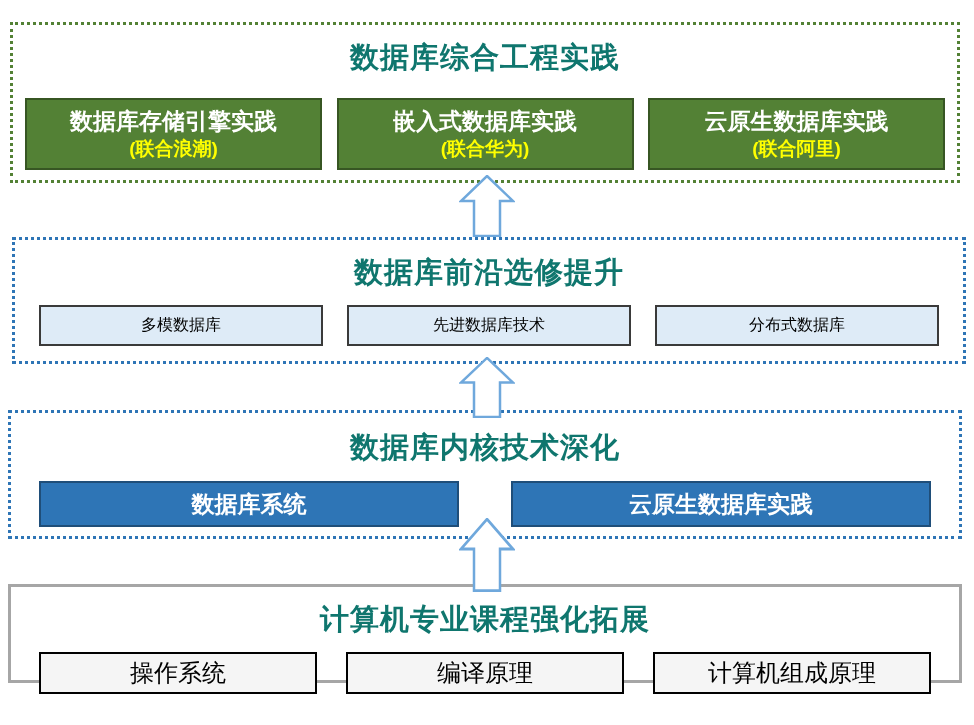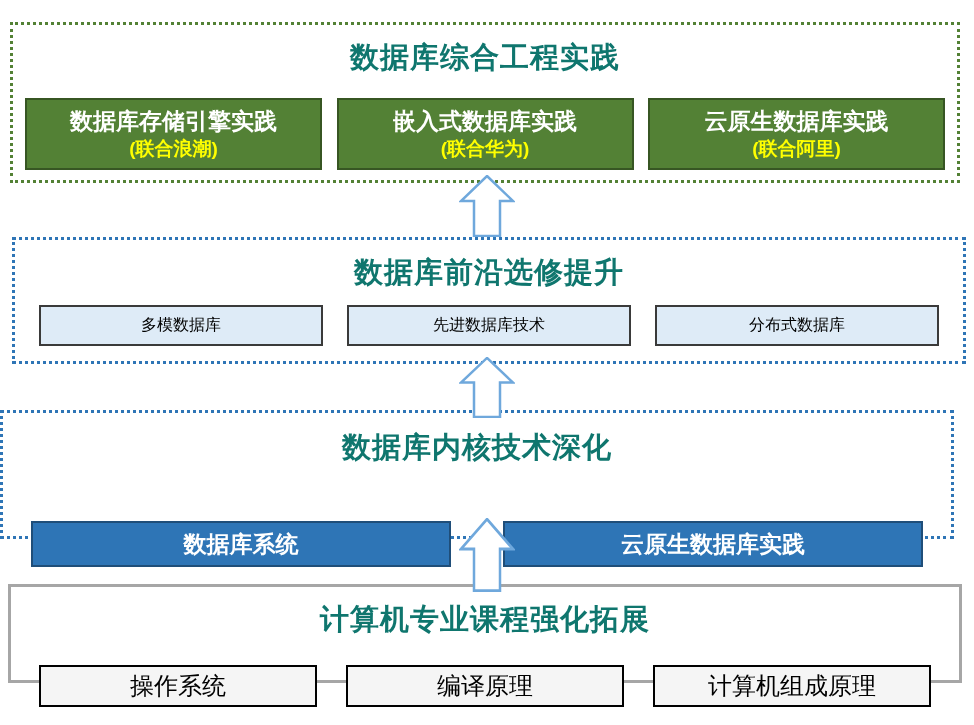--- a/index.html
+++ b/index.html
@@ -74,42 +74,41 @@
   .tier-2 .row { margin-top: 13px; }
   .box.lightblue {
     width: 284px; height: 41px;
     background: var(--light-blue-box, #DEEBF7);
     border: 2px solid #3a3a3a;
     font-size: 16px; color: #000000;
   }
 
   
   .tier-3 {
-    left: 0; top: 410px; width: 954px; height: 129px;
+    left: 8px; top: 410px; width: 954px; height: 129px;
     border: 3px dotted var(--section-blue-border, #2E75B6);
     padding: 13px 28px 0;
-    gap: 40px;
   }
   .tier-3 .tier-title { line-height: 42px; }
   .tier-3 .row { margin-top: 13px; }
   .box.blue {
     width: 420px; height: 46px;
     background: var(--blue-box, #2E75B6);
     border: 2px solid var(--blue-box-border, #1F4E79);
     color: #ffffff; font-weight: bold; font-size: 23px;
   }
 
   
   .tier-4 {
     left: 8px; top: 584px; width: 954px; height: 99px;
     border: 3px solid var(--bottom-border, #A6A6A6);
     padding: 11px 28px 0;
   }
   .tier-4 .tier-title { line-height: 42px; }
-  .tier-4 .row { margin-top: 25px; border-radius: 21px; }
+  .tier-4 .row { margin-top: 12px; border-radius: 21px; }
   .box.plain {
     width: 278px; height: 42px;
     background: #F5F5F5;
     border: 2px solid #000000;
     font-size: 24px; color: #000000;
   }
 
   
   .arrow {
     position: absolute;

